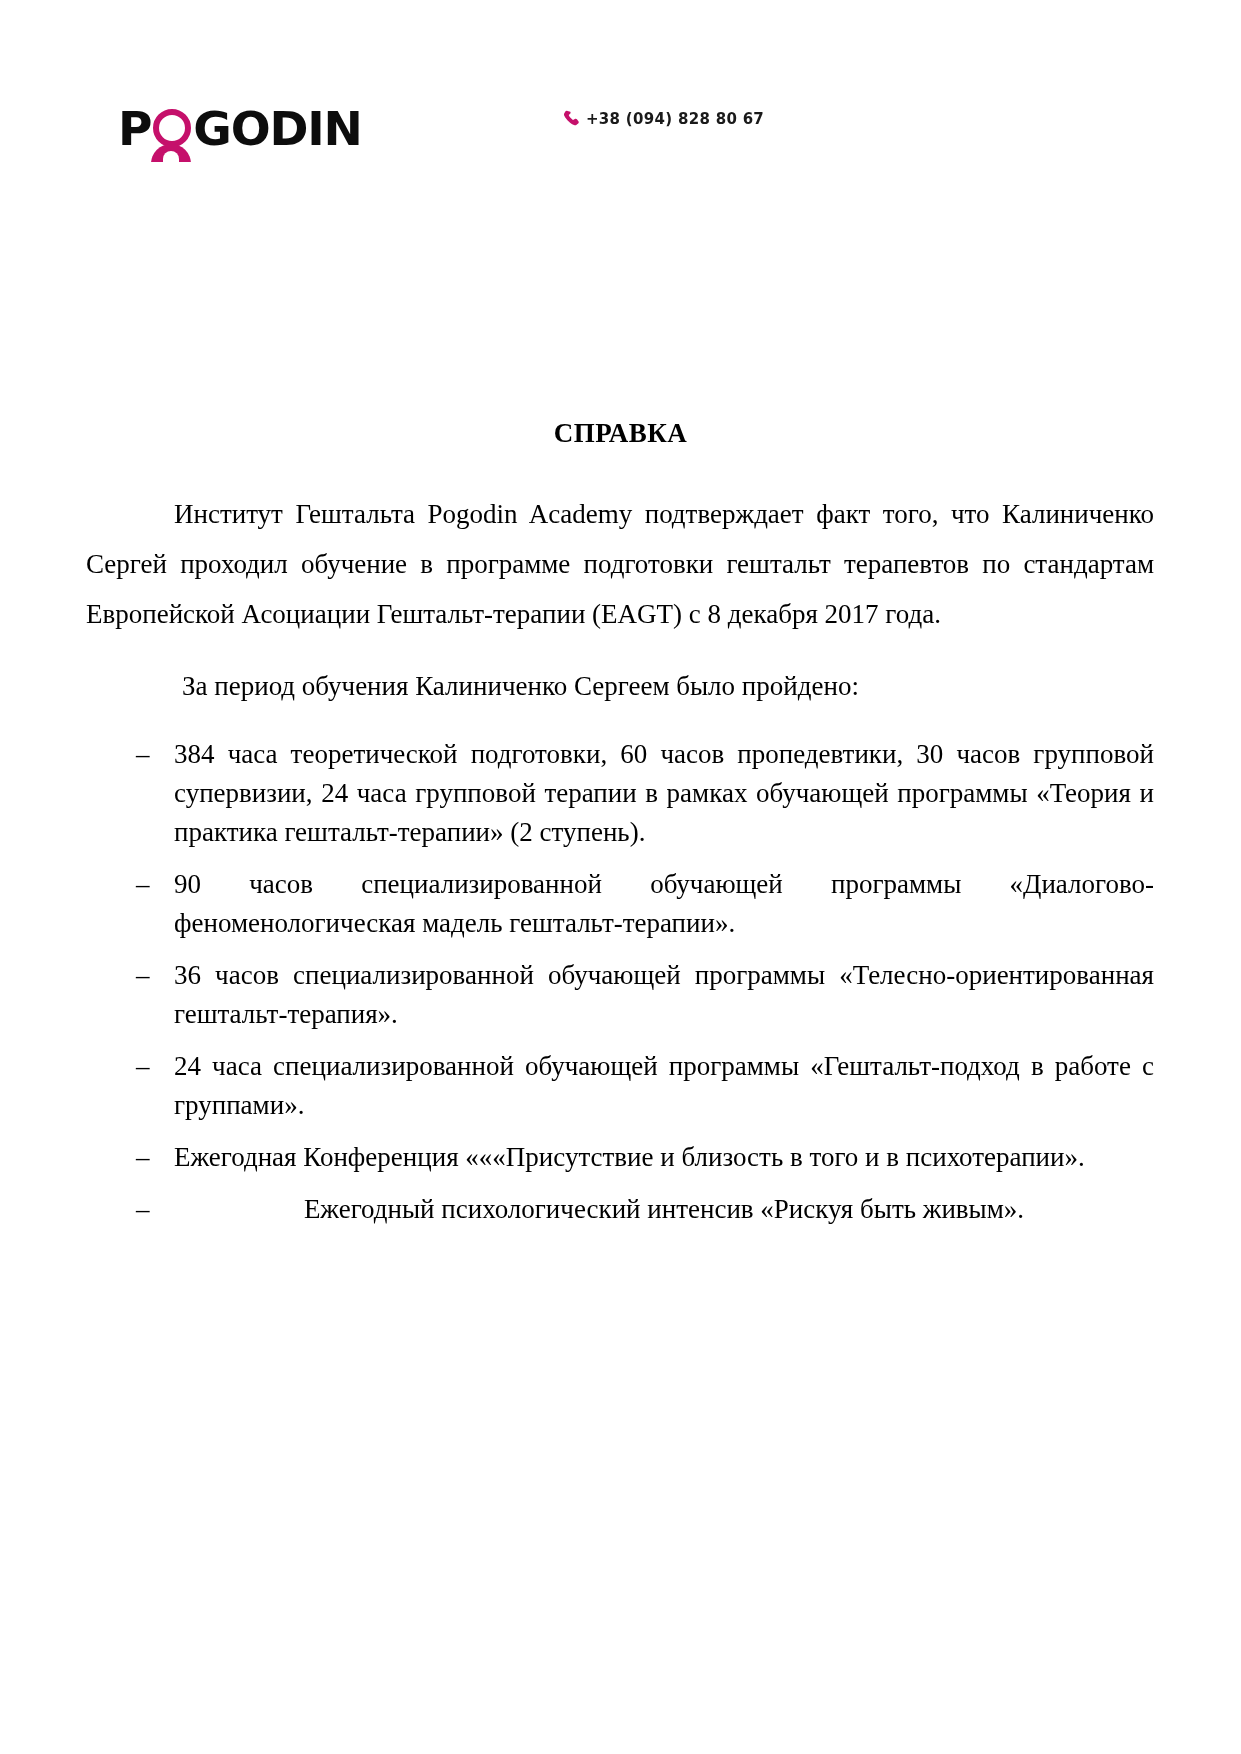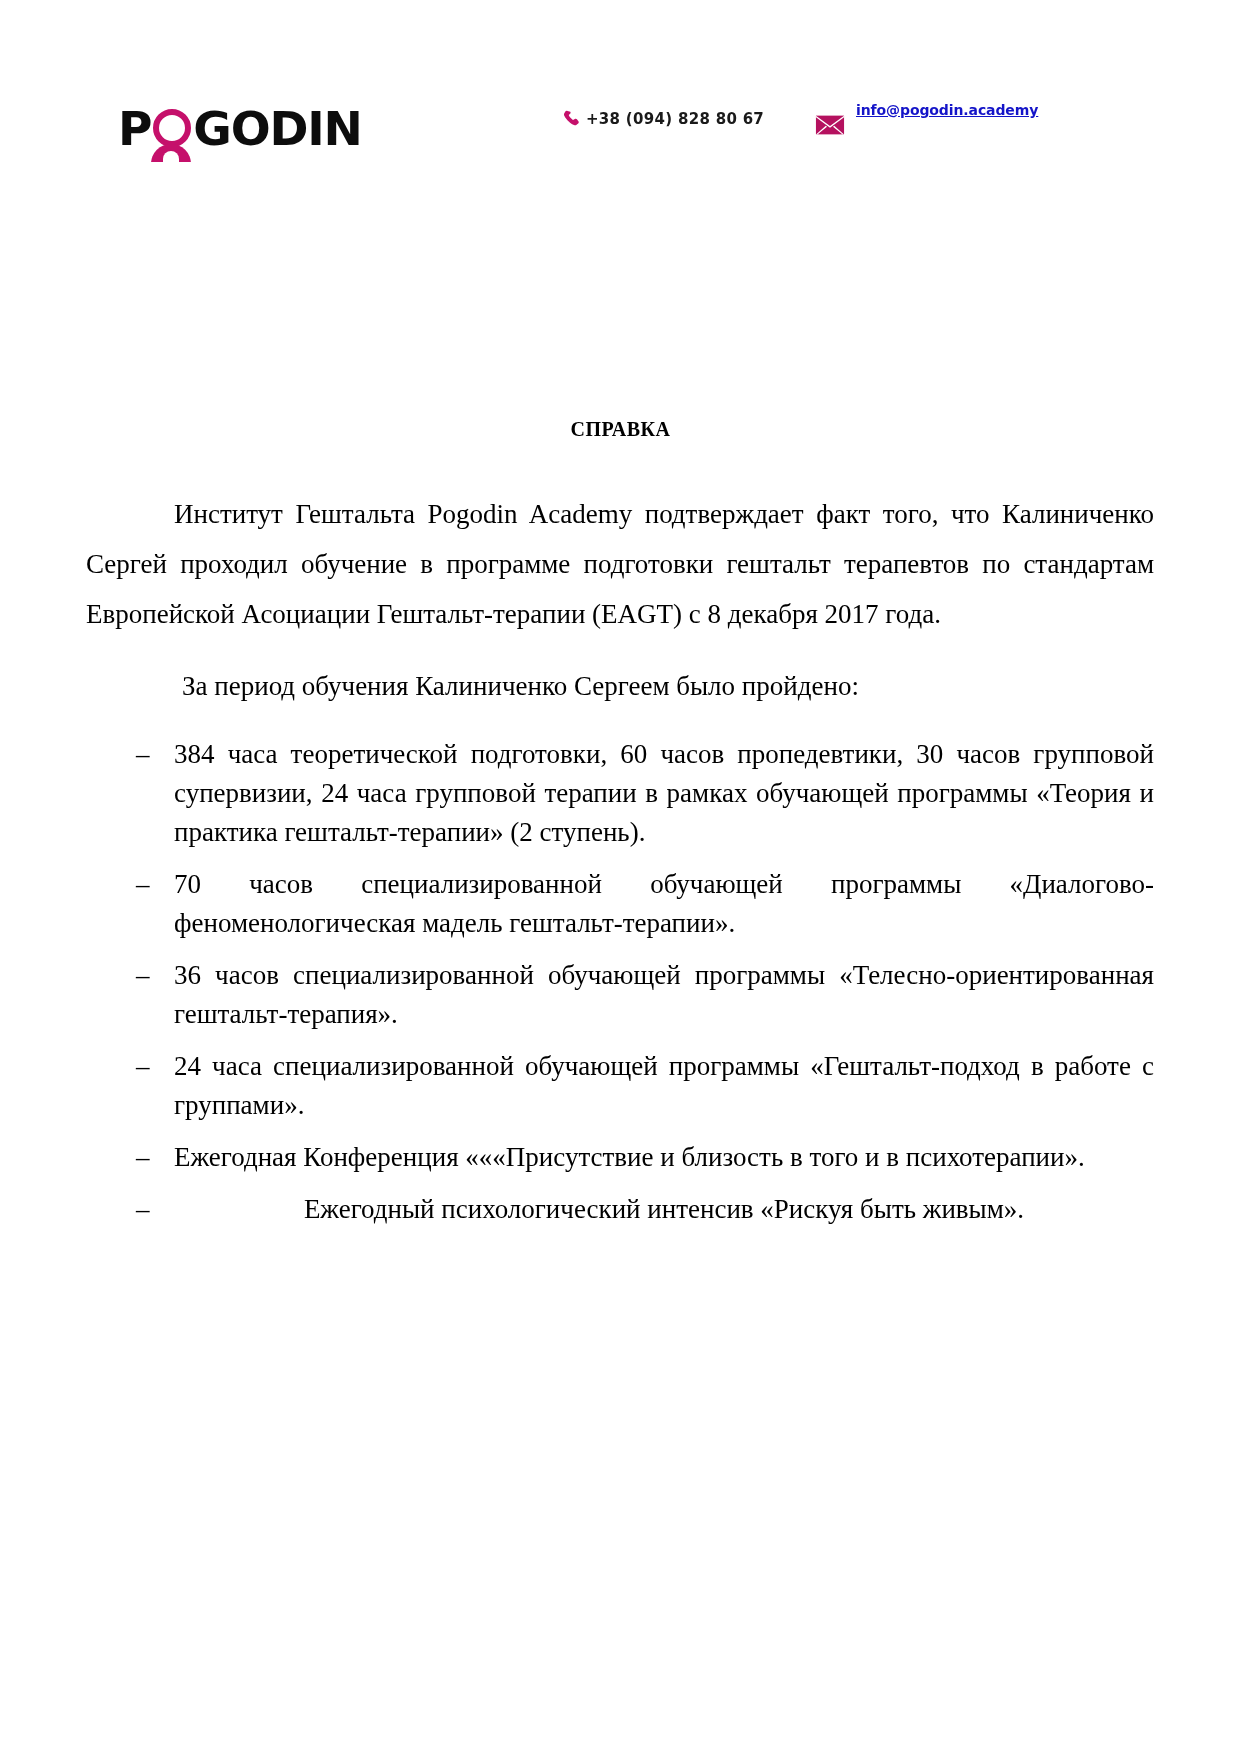--- a/index.html
+++ b/index.html
@@ -137,21 +137,21 @@
 
   
   .doc-title {
     position: absolute;
     top: 418px;
     left: 0;
     width: 1241px;
     text-align: center;
     font-family: "Liberation Serif", serif;
     font-weight: bold;
-    font-size: 20px;
+    font-size: 27px;
     letter-spacing: 0.5px;
     color: #000000;
   }
 
   .content {
     position: absolute;
     top: 489px;
     left: 86px;
     width: 1068px;
   }
@@ -219,47 +219,37 @@
 
     <div class="contact-phone">
       <span>
         <svg class="phone-icon" viewBox="0 0 24 24" xmlns="http://www.w3.org/2000/svg">
           <path fill="#c5106b" d="M6.6 2.3c-.9-.5-2 -.2-2.6.7L2.8 5.1c-.6.9-.6 2 .1 3.2 1.2 2.3 3 4.6 5.2 6.6 2.1 2 4.3 3.5 6.3 4.4 1.2.5 2.3.4 3.1-.3l1.9-1.6c.8-.7.9-1.9.3-2.7l-1.8-2.3c-.6-.8-1.7-1-2.5-.4l-1.6 1c-.3.2-.7.2-1-.1-.9-.7-1.8-1.5-2.6-2.4-.8-.9-1.4-1.8-1.9-2.7-.2-.3-.1-.7.1-.9l1.3-1.2c.7-.6.8-1.7.3-2.5L6.6 2.3z"></path>
         </svg>
       </span>
       <span class="contact-phone-text">+38 (094) 828 80 67</span>
     </div>
 
-    <div class="contact-email">
-      <span>
-        <svg class="mail-icon" viewBox="0 0 32 22" xmlns="http://www.w3.org/2000/svg">
-          <path fill="#b5115f" d="M1 1h30v20H1z"></path>
-          <path fill="#ffffff" d="M1 1l15 11L31 1v1.6L16 13.8 1 2.6z"></path>
-          <path fill="#ffffff" d="M1 21l10.5-9.3 1.3 1.1L2.6 21zM31 21L20.5 11.7l-1.3 1.1L29.4 21z"></path>
-        </svg>
-      </span>
-      <span class="contact-email-text">info@pogodin.academy</span>
-    </div>
 
   </div>
 
   <div class="doc-title">СПРАВКА</div>
 
   <div class="content">
     <p class="para">Институт Гештальта Pogodin Academy подтверждает факт того, что Калиниченко Сергей  проходил обучение в программе  подготовки гештальт терапевтов по стандартам Европейской Асоциации  Гештальт-терапии (EAGT) с 8 декабря 2017 года.</p>
     <p class="para second">За период обучения Калиниченко Сергеем было пройдено:</p>
 
     <ul class="bullets">
       <li>
         <span class="dash">–</span>
         <span class="li-text">384 часа теоретической подготовки, 60 часов пропедевтики, 30 часов групповой супервизии, 24 часа групповой терапии в рамках обучающей программы «Теория и практика гештальт-терапии» (2 ступень).</span>
       </li>
       <li>
         <span class="dash">–</span>
-        <span class="li-text">70 часов специализированной обучающей программы «Диалогово-феноменологическая мадель гештальт-терапии».</span>
+        <span class="li-text">90 часов специализированной обучающей программы «Диалогово-феноменологическая мадель гештальт-терапии».</span>
       </li>
       <li>
         <span class="dash">–</span>
         <span class="li-text">36 часов специализированной обучающей программы «Телесно-ориентированная гештальт-терапия».</span>
       </li>
       <li>
         <span class="dash">–</span>
         <span class="li-text">24 часа специализированной обучающей программы «Гештальт-подход в работе с группами».</span>
       </li>
       <li>

